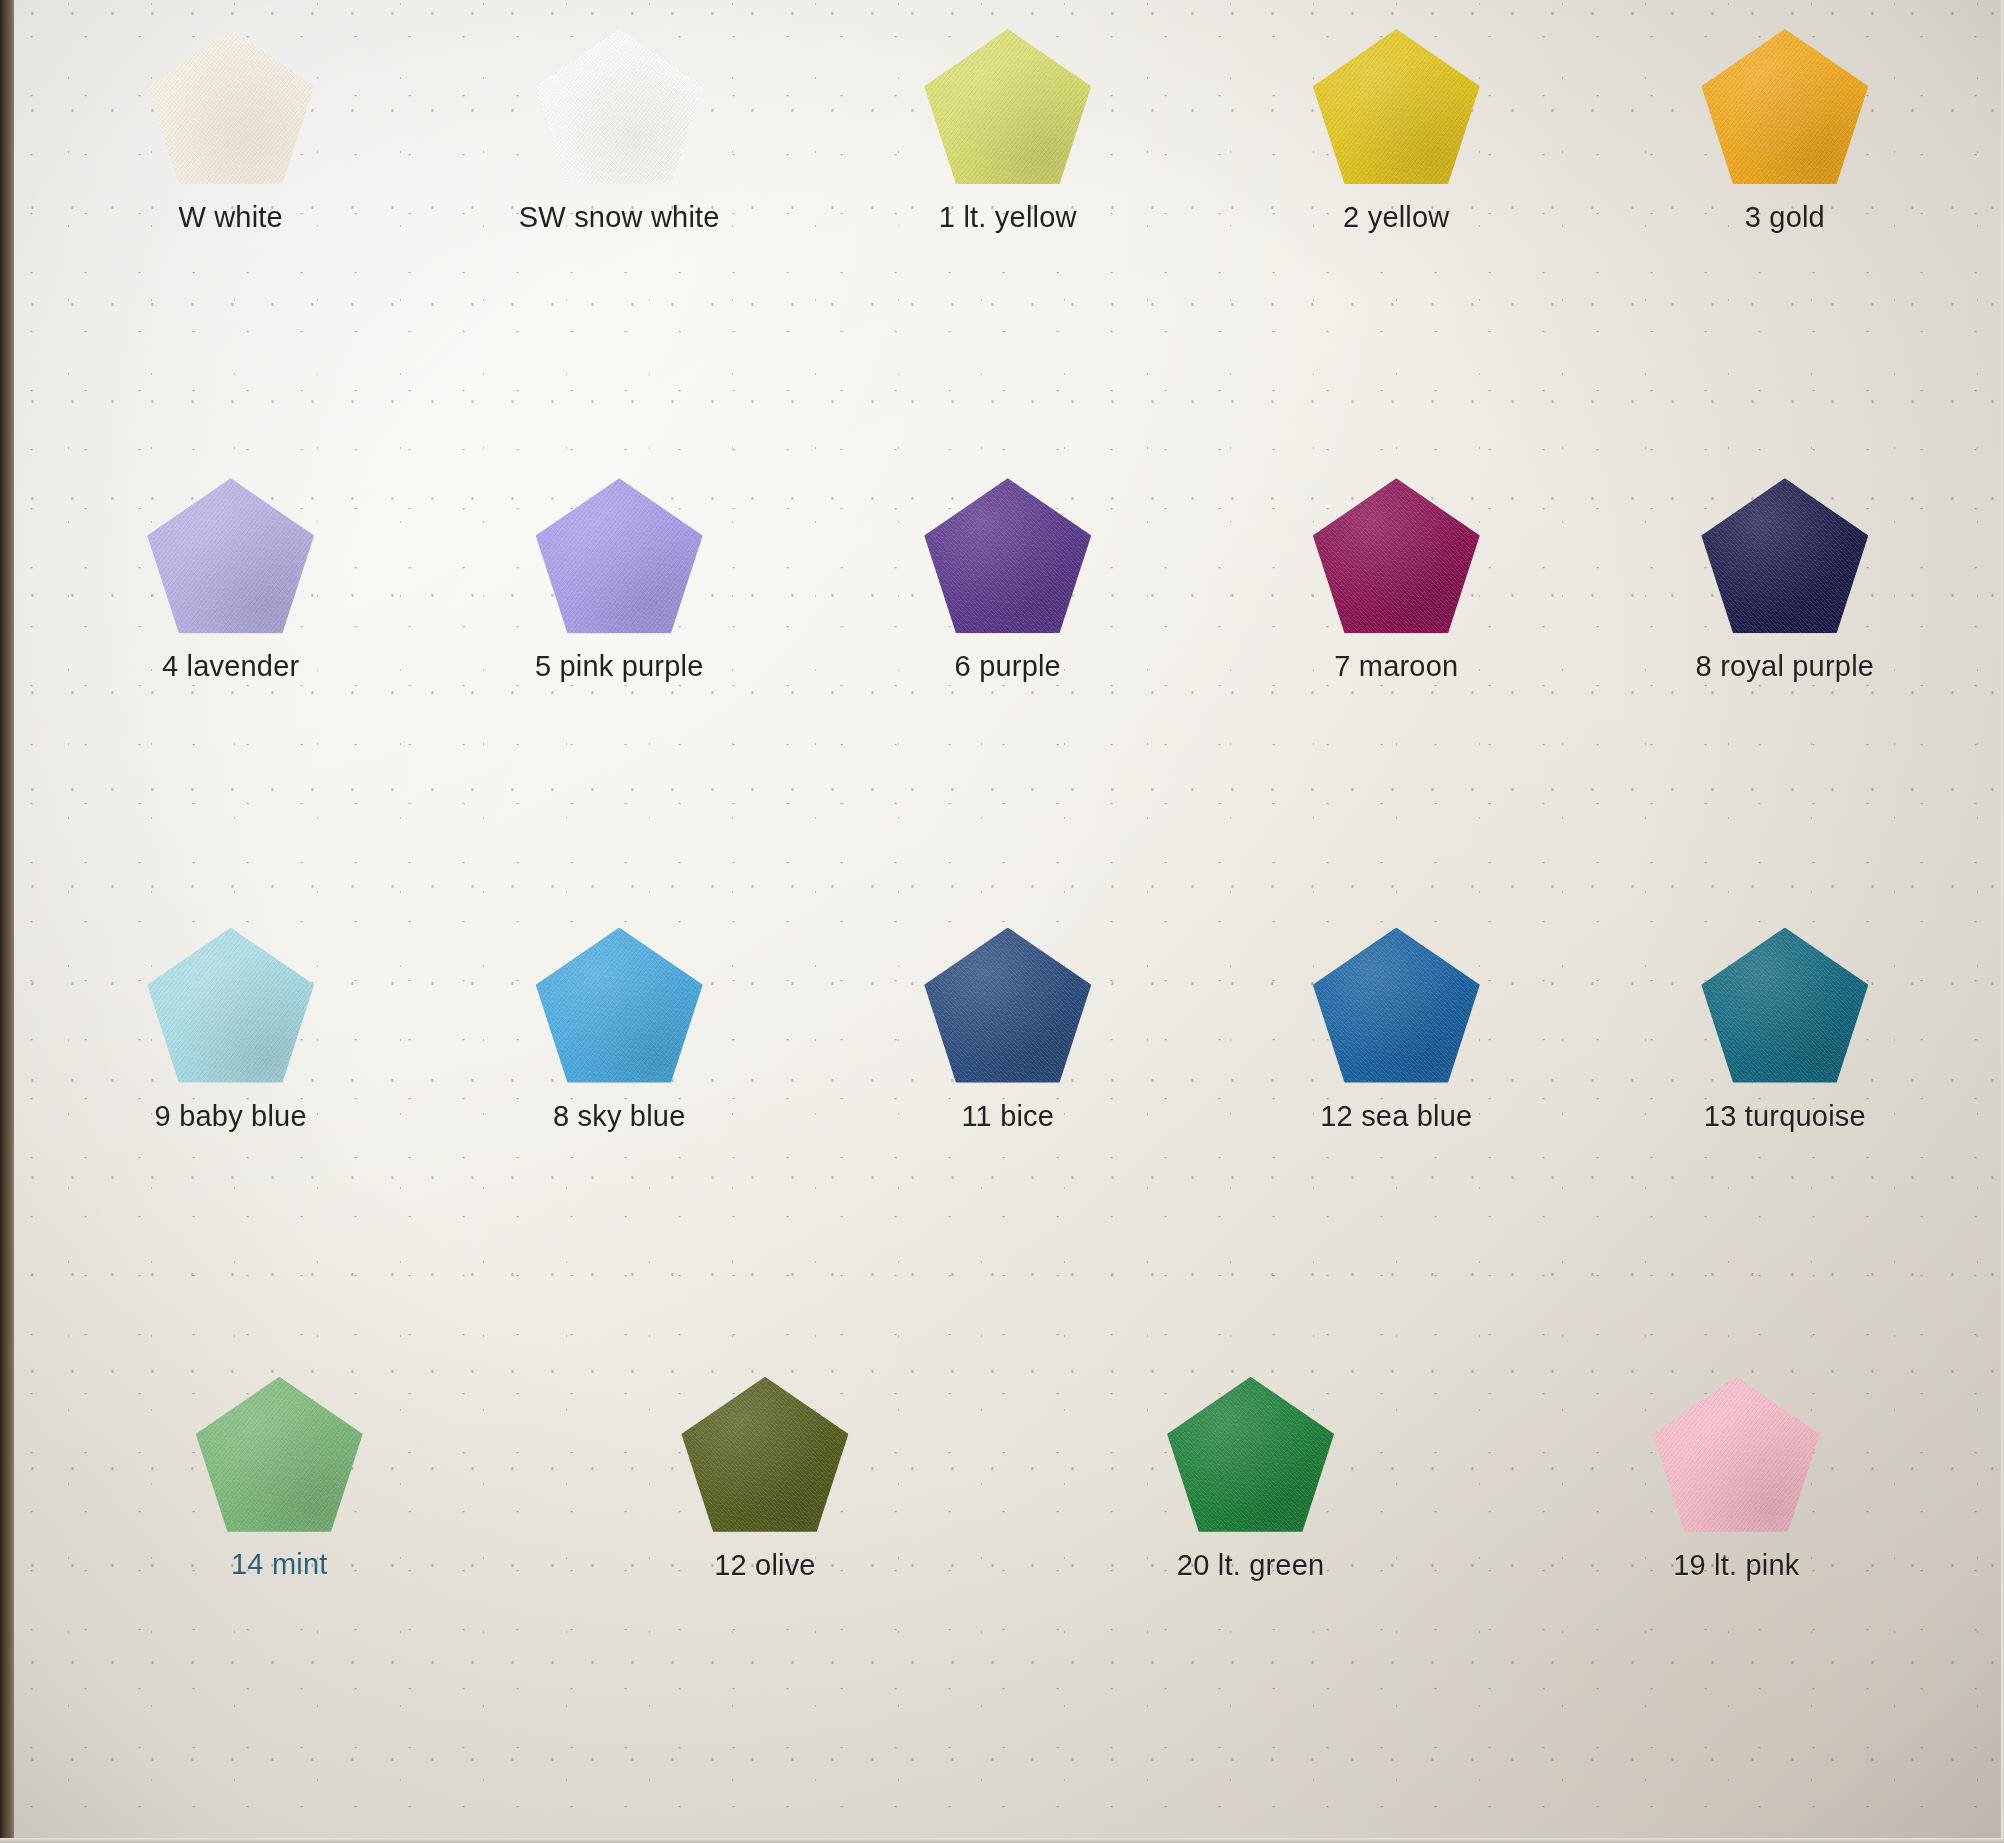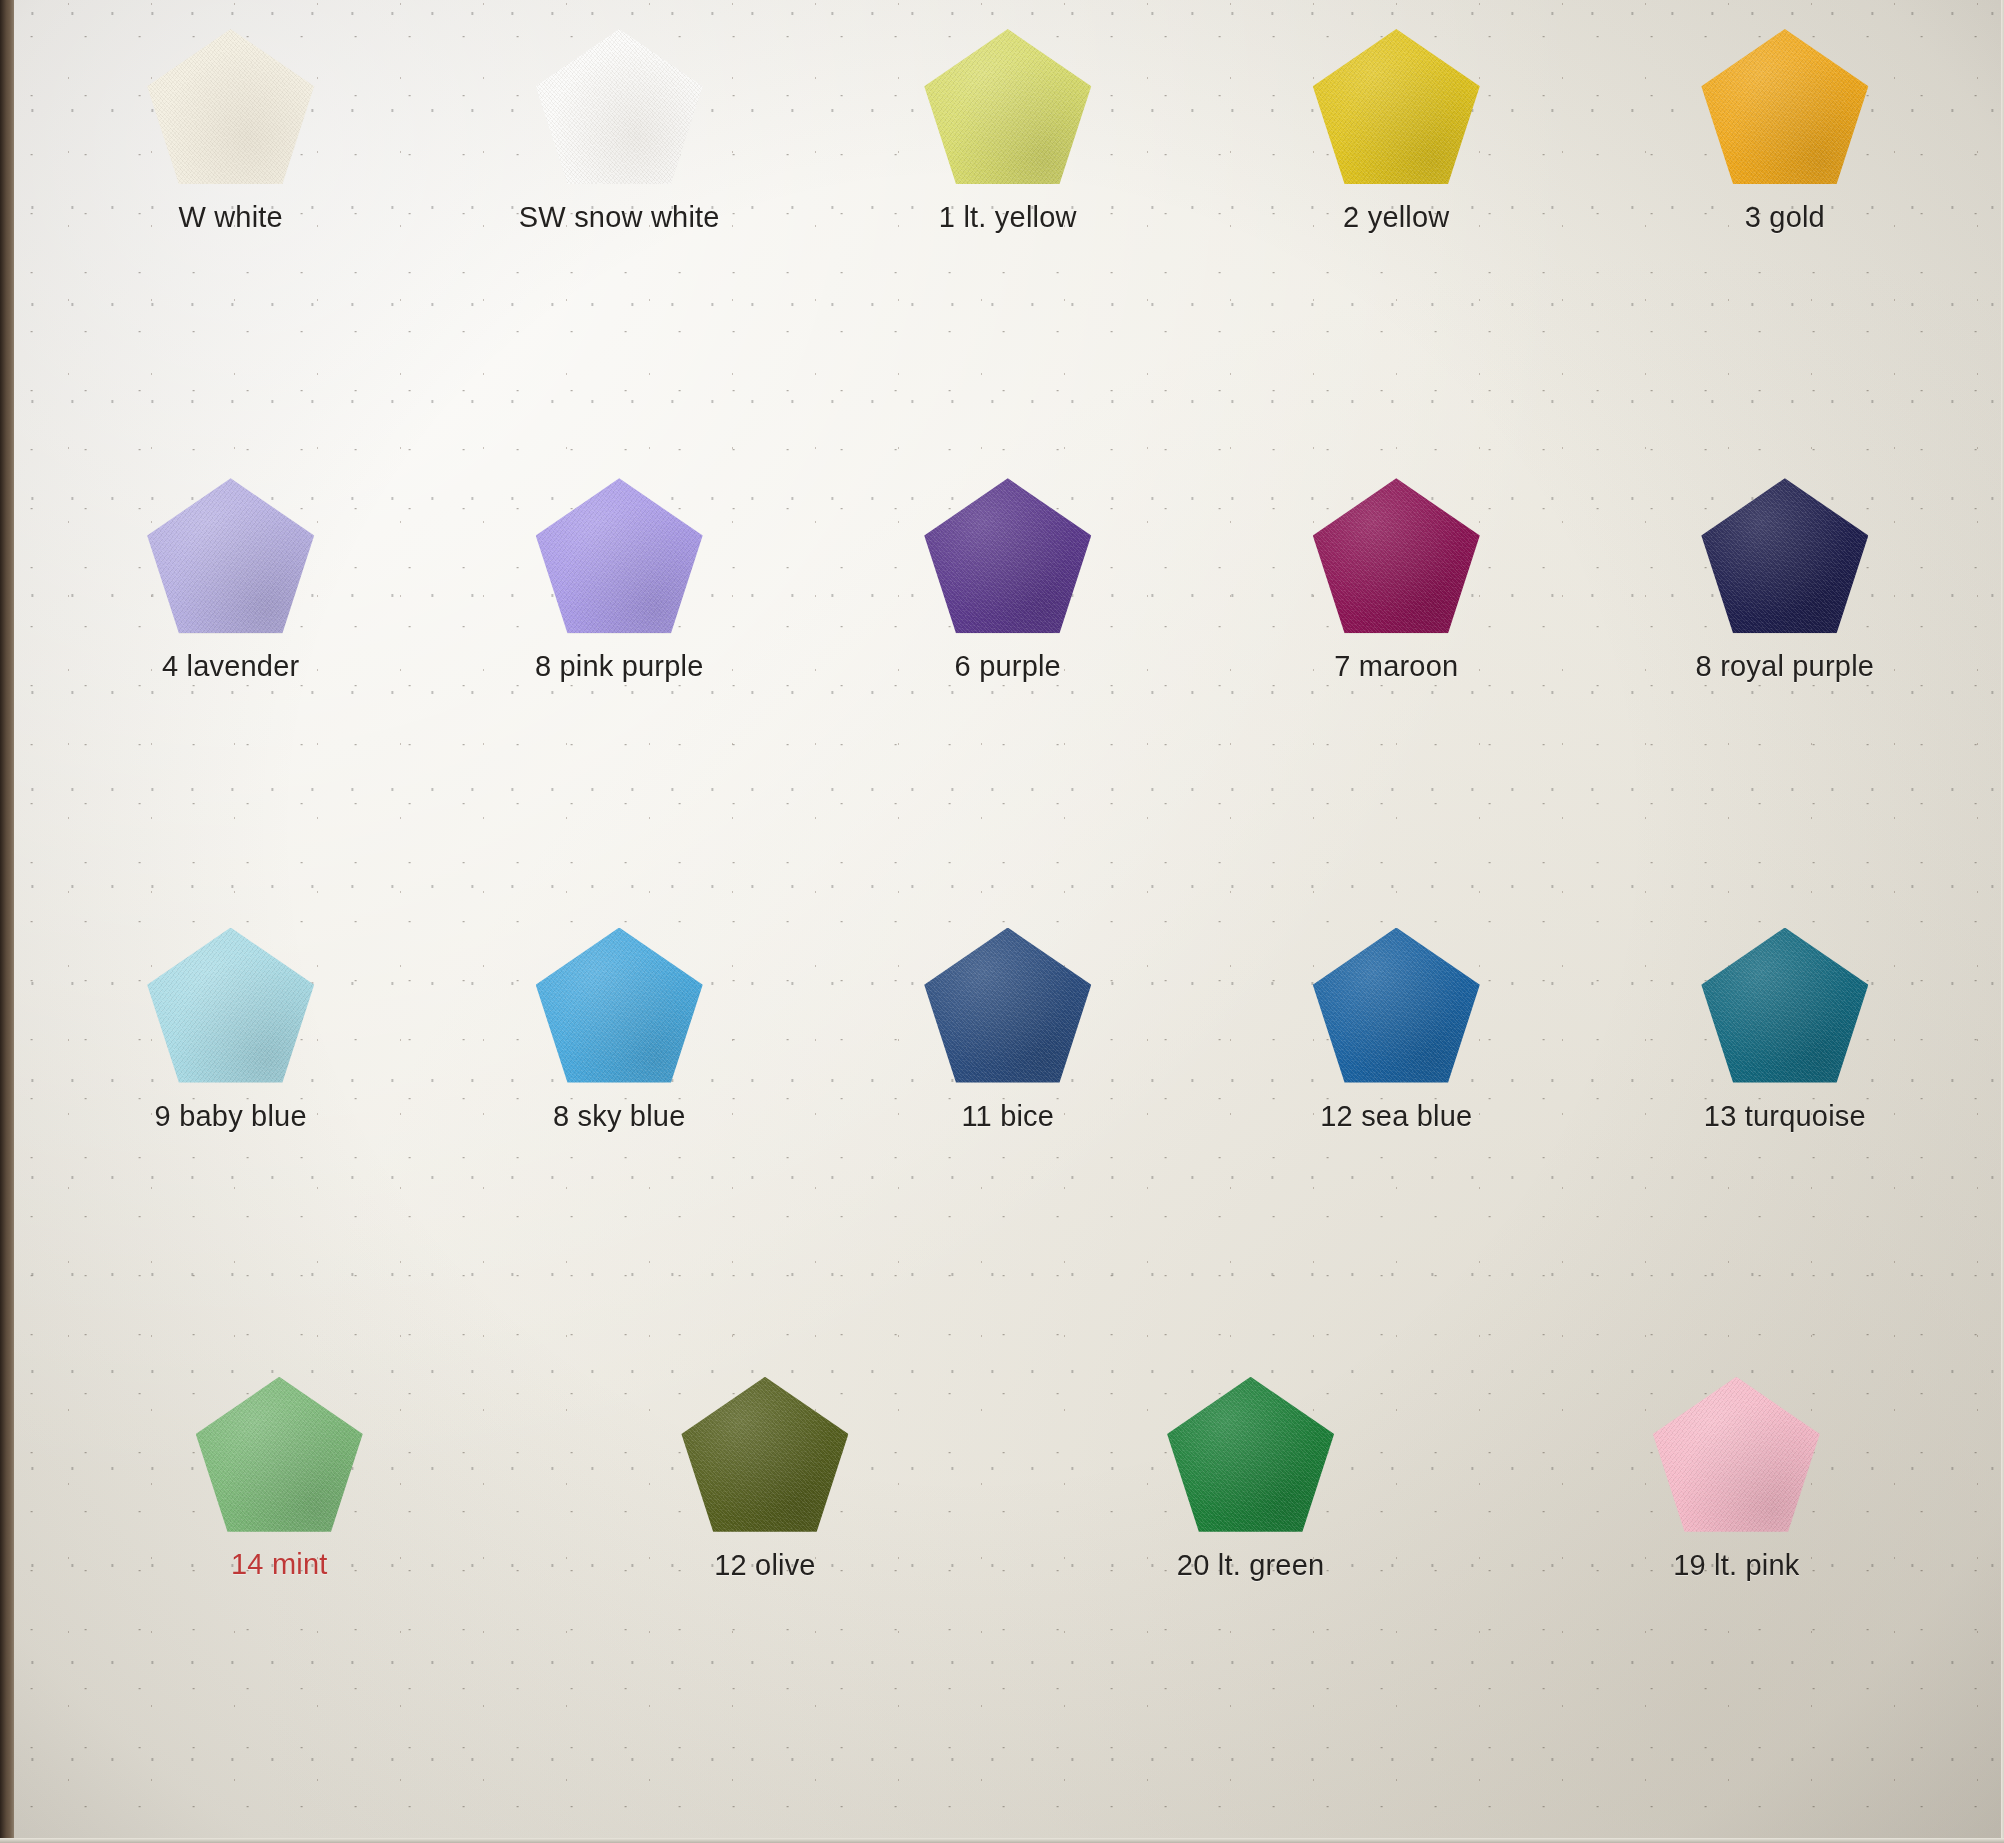--- a/index.html
+++ b/index.html
@@ -113,21 +113,21 @@
 
   .label{
     margin-top:17px;
     font-size:29px;
     letter-spacing:0.2px;
     color:#23211f;
     white-space:nowrap;
     text-align:center;
     text-shadow:0 0.7px 0 rgba(255,255,255,.45);
   }
-  .label.faded{ color:#b91c1c; opacity:.85;margin-top:16px; }
+  .label.faded{ color:#0c4a6e; opacity:.85;margin-top:16px; }
 </style>
 </head>
 <body>
 
 <div id="sheet">
   <div id="paper"></div>
   <div id="speckle"></div>
 
   <div id="grid">
     <div class="row">
@@ -167,21 +167,21 @@
       <div class="cell">
         <div class="swatch-wrap">
           <div class="pent" style="background-color: rgb(183, 176, 226);"></div>
         </div>
         <div class="label">4 lavender</div>
       </div>
       <div class="cell">
         <div class="swatch-wrap">
           <div class="pent" style="background-color: rgb(171, 156, 232);"></div>
         </div>
-        <div class="label">8 pink purple</div>
+        <div class="label">5 pink purple</div>
       </div>
       <div class="cell">
         <div class="swatch-wrap">
           <div class="pent" style="background-color: rgb(92, 58, 141);"></div>
         </div>
         <div class="label">6 purple</div>
       </div>
       <div class="cell">
         <div class="swatch-wrap">
           <div class="pent" style="background-color: rgb(140, 20, 85);"></div>

